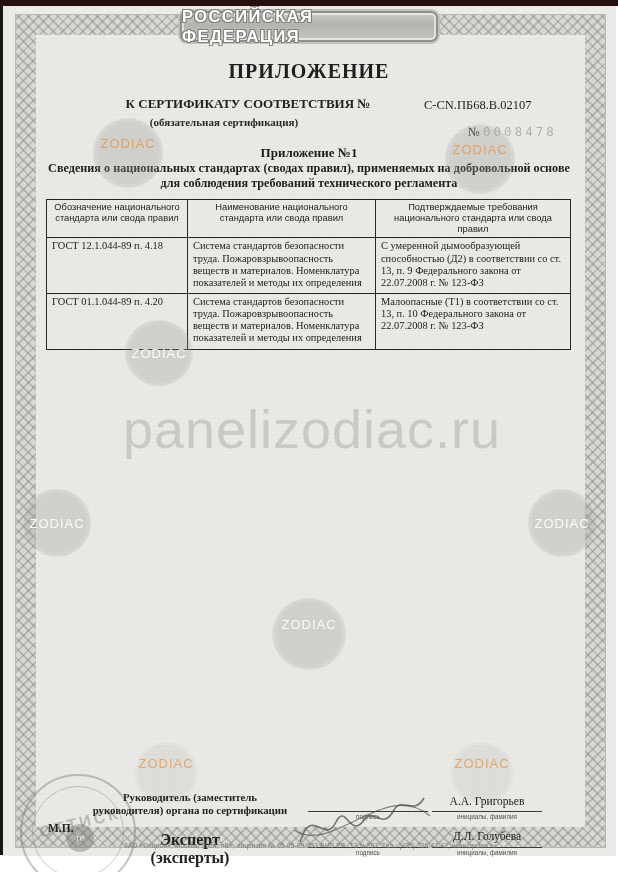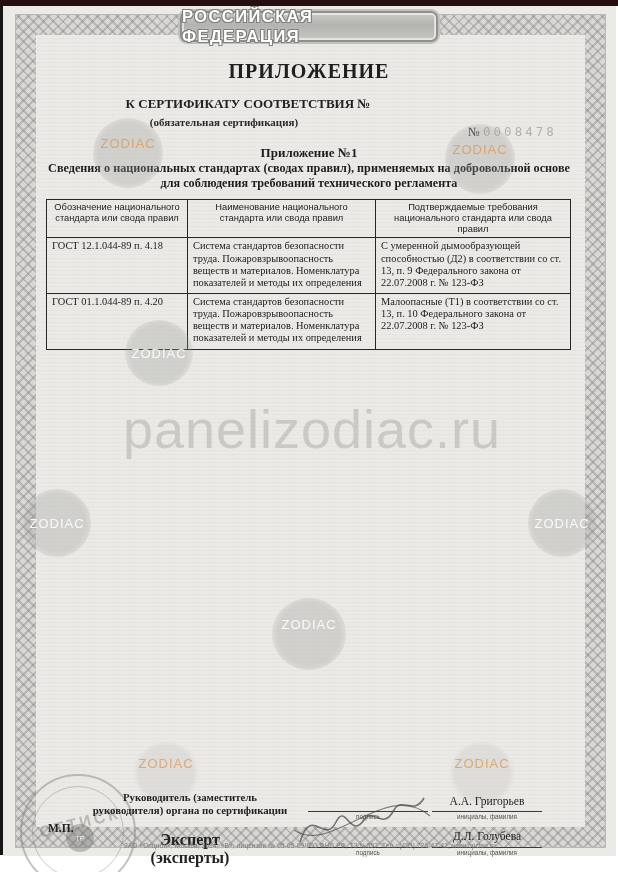--- a/index.html
+++ b/index.html
@@ -121,20 +121,21 @@
       <div class="paper"></div>
     </div>
   </div>
 
   <div class="abs banner">
     <span>РОССИЙСКАЯ ФЕДЕРАЦИЯ</span>
   </div>
 
   <div class="abs doc-title">ПРИЛОЖЕНИЕ</div>
   <div class="abs doc-sub">К СЕРТИФИКАТУ СООТВЕТСТВИЯ  №</div>
+  <div class="abs cert-no">С-CN.ПБ68.В.02107</div>
   <div class="abs cert-type">(обязательная сертификация)</div>
   <div class="abs serial">
     <span>№</span>
     <span class="digits">0008478</span>
   </div>
 
   <div class="abs annex-title">Приложение №1</div>
   <div class="abs annex-desc">Сведения о национальных стандартах (сводах правил), применяемых на добровольной основе для соблюдения требований технического регламента</div>
 
   <table class="std">

